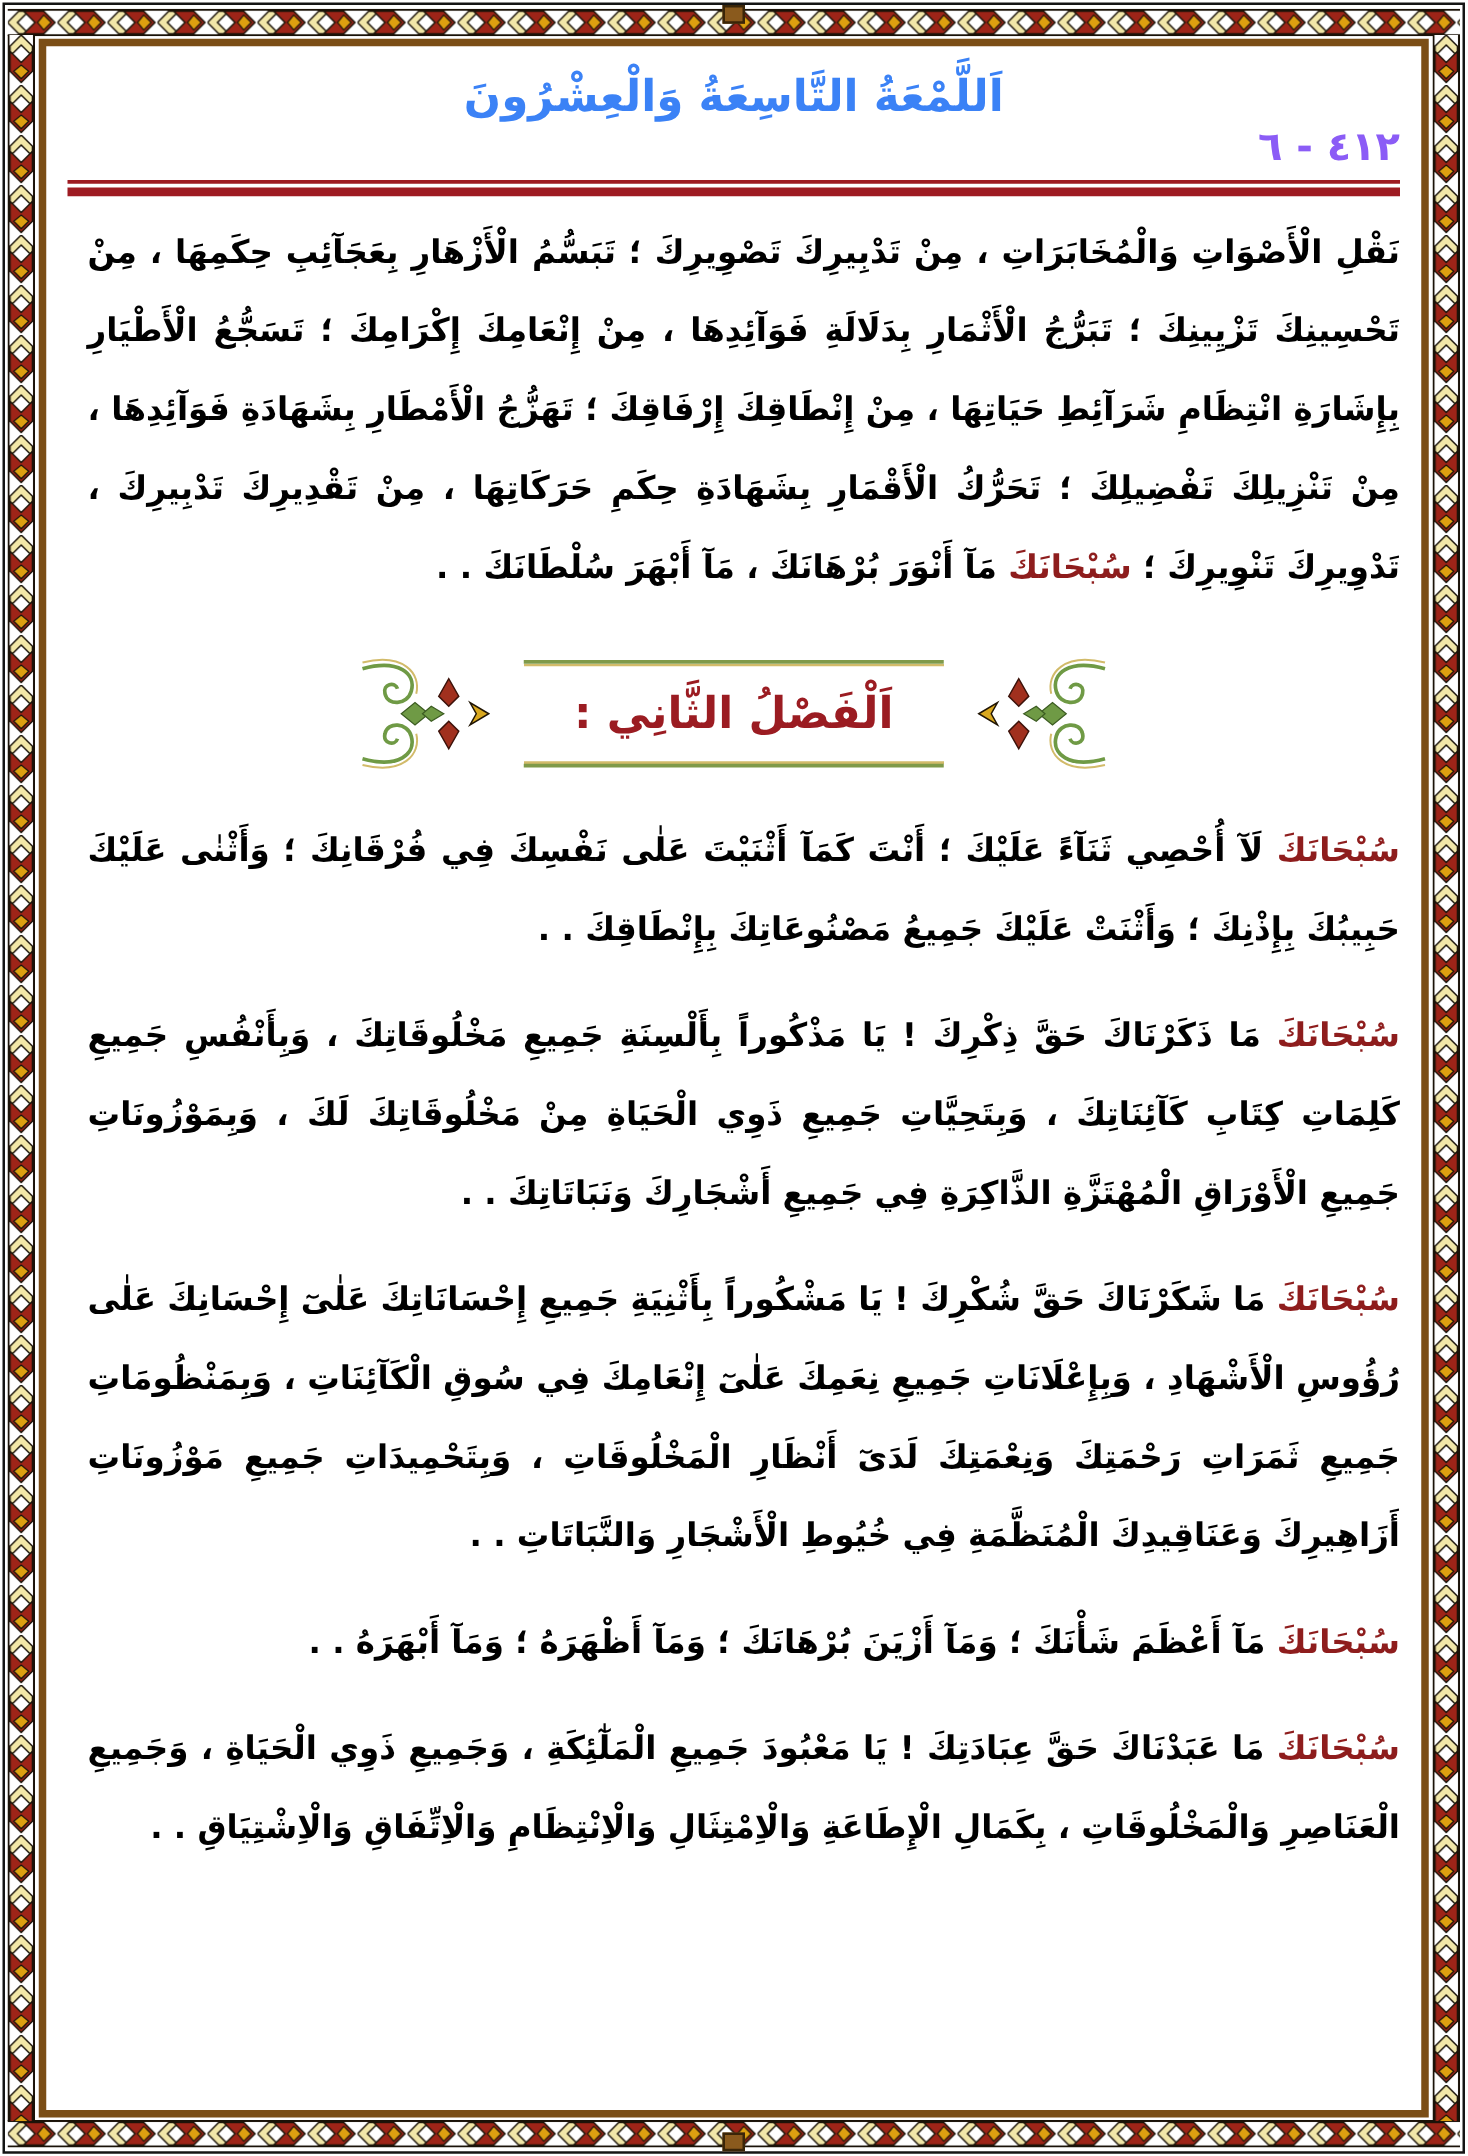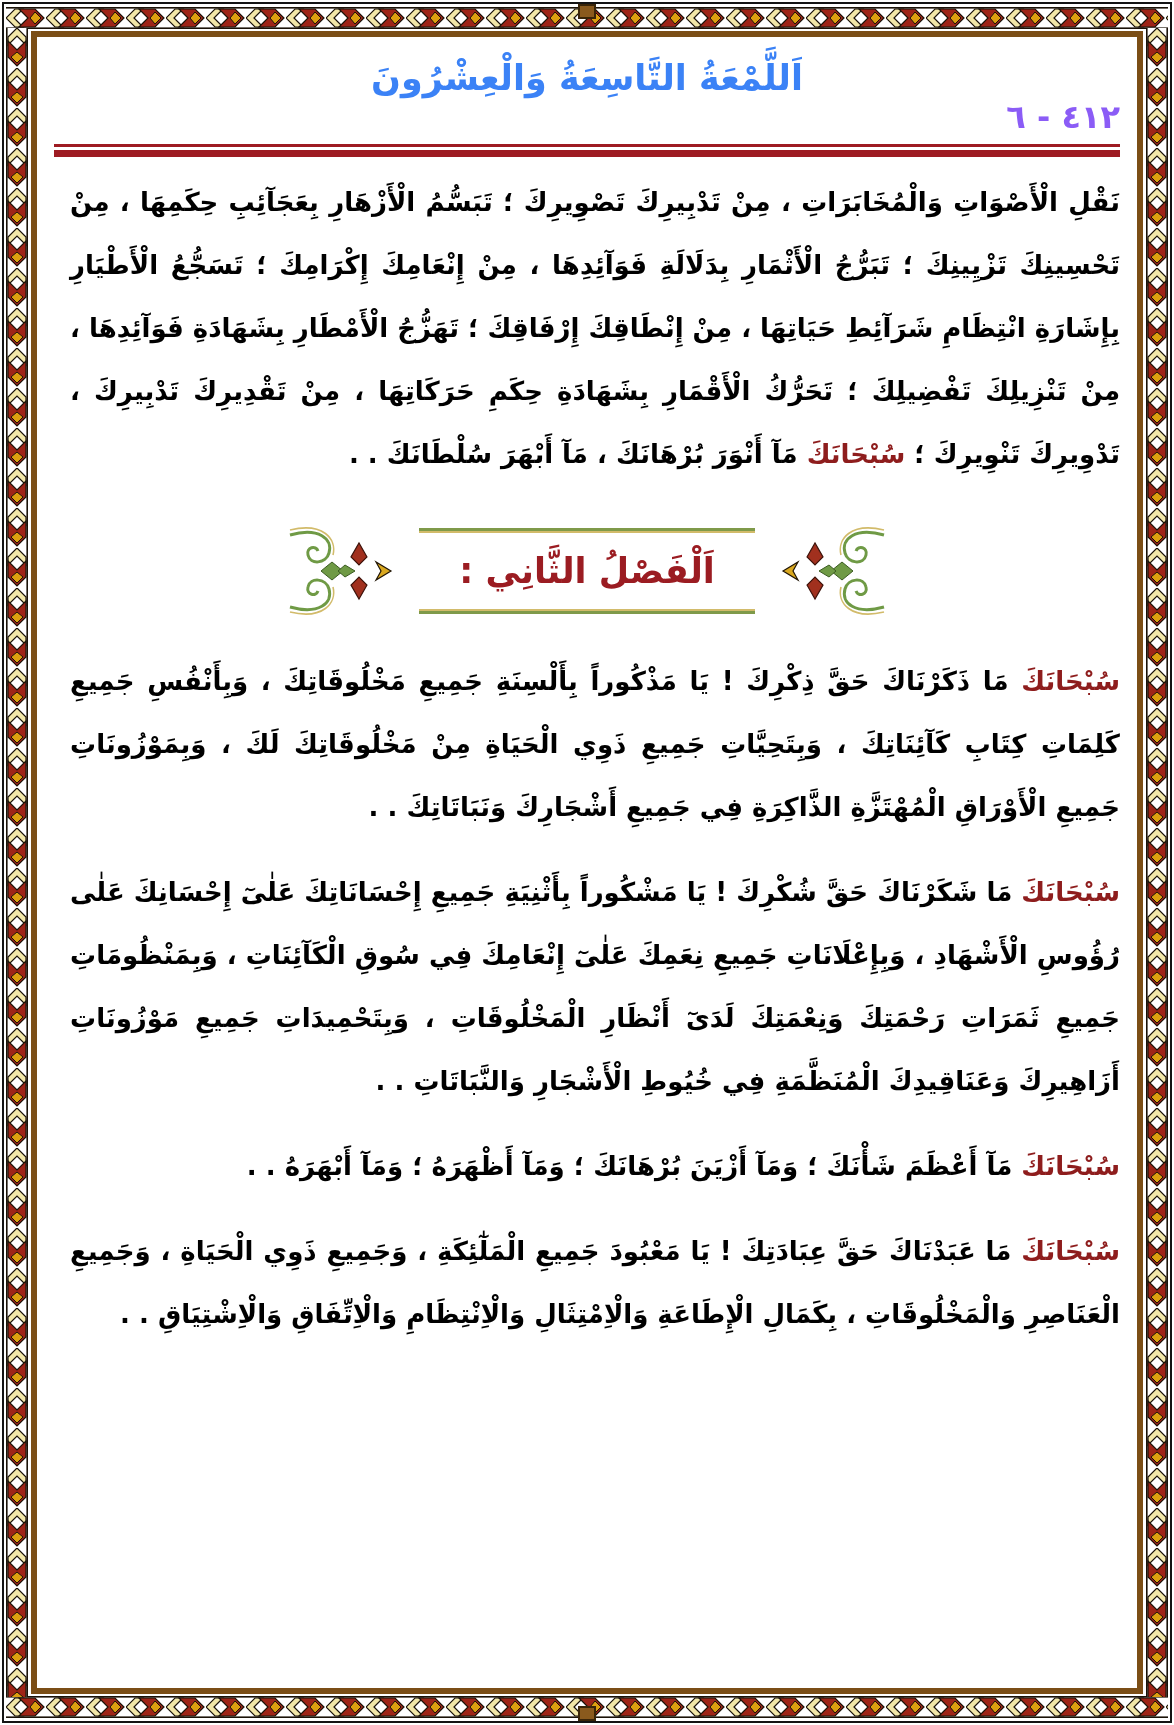--- a/index.html
+++ b/index.html
@@ -230,20 +230,21 @@
             <polygon points="38,56 48,50 55,56 48,62"></polygon>
           </g>
           <g fill="#a1301e" stroke="#3c120a" stroke-width="1.2">
             <path d="M26,42 L34,28 L42,42 L34,50 Z"></path>
             <path d="M26,70 L34,84 L42,70 L34,62 Z"></path>
           </g>
           <polygon points="2,56 17,47 12,56 17,65" fill="#d9a81f" stroke="#201505" stroke-width="1.2"></polygon>
         </svg>
       </div>
 
+      <p class="para"><span class="kw">سُبْحَانَكَ</span> <span>لَآ أُحْصِي ثَنَآءً عَلَيْكَ ؛ أَنْتَ كَمَآ أَثْنَيْتَ عَلٰى نَفْسِكَ فِي فُرْقَانِكَ ؛ وَأَثْنٰى عَلَيْكَ حَبِيبُكَ بِإِذْنِكَ ؛ وَأَثْنَتْ عَلَيْكَ جَمِيعُ مَصْنُوعَاتِكَ بِإِنْطَاقِكَ . .</span></p>
 
 
       <p class="para"><span class="kw">سُبْحَانَكَ</span> <span>مَا ذَكَرْنَاكَ حَقَّ ذِكْرِكَ ! يَا مَذْكُوراً بِأَلْسِنَةِ جَمِيعِ مَخْلُوقَاتِكَ ، وَبِأَنْفُسِ جَمِيعِ كَلِمَاتِ كِتَابِ كَآئِنَاتِكَ ، وَبِتَحِيَّاتِ جَمِيعِ ذَوِي الْحَيَاةِ مِنْ مَخْلُوقَاتِكَ لَكَ ، وَبِمَوْزُونَاتِ جَمِيعِ الْأَوْرَاقِ الْمُهْتَزَّةِ الذَّاكِرَةِ فِي جَمِيعِ أَشْجَارِكَ وَنَبَاتَاتِكَ . .</span></p>
 
       <p class="para"><span class="kw">سُبْحَانَكَ</span> <span>مَا شَكَرْنَاكَ حَقَّ شُكْرِكَ ! يَا مَشْكُوراً بِأَثْنِيَةِ جَمِيعِ إِحْسَانَاتِكَ عَلٰىٓ إِحْسَانِكَ عَلٰى رُؤُوسِ الْأَشْهَادِ ، وَبِإِعْلَانَاتِ جَمِيعِ نِعَمِكَ عَلٰىٓ إِنْعَامِكَ فِي سُوقِ الْكَآئِنَاتِ ، وَبِمَنْظُومَاتِ جَمِيعِ ثَمَرَاتِ رَحْمَتِكَ وَنِعْمَتِكَ لَدَىٓ أَنْظَارِ الْمَخْلُوقَاتِ ، وَبِتَحْمِيدَاتِ جَمِيعِ مَوْزُونَاتِ أَزَاهِيرِكَ وَعَنَاقِيدِكَ الْمُنَظَّمَةِ فِي خُيُوطِ الْأَشْجَارِ وَالنَّبَاتَاتِ . .</span></p>
 
       <p class="para"><span class="kw">سُبْحَانَكَ</span> <span>مَآ أَعْظَمَ شَأْنَكَ ؛ وَمَآ أَزْيَنَ بُرْهَانَكَ ؛ وَمَآ أَظْهَرَهُ ؛ وَمَآ أَبْهَرَهُ . .</span></p>
 
       <p class="para"><span class="kw">سُبْحَانَكَ</span> <span>مَا عَبَدْنَاكَ حَقَّ عِبَادَتِكَ ! يَا مَعْبُودَ جَمِيعِ الْمَلٰٓئِكَةِ ، وَجَمِيعِ ذَوِي الْحَيَاةِ ، وَجَمِيعِ الْعَنَاصِرِ وَالْمَخْلُوقَاتِ ، بِكَمَالِ الْإِطَاعَةِ وَالْاِمْتِثَالِ وَالْاِنْتِظَامِ وَالْاِتِّفَاقِ وَالْاِشْتِيَاقِ . .</span></p>
 

